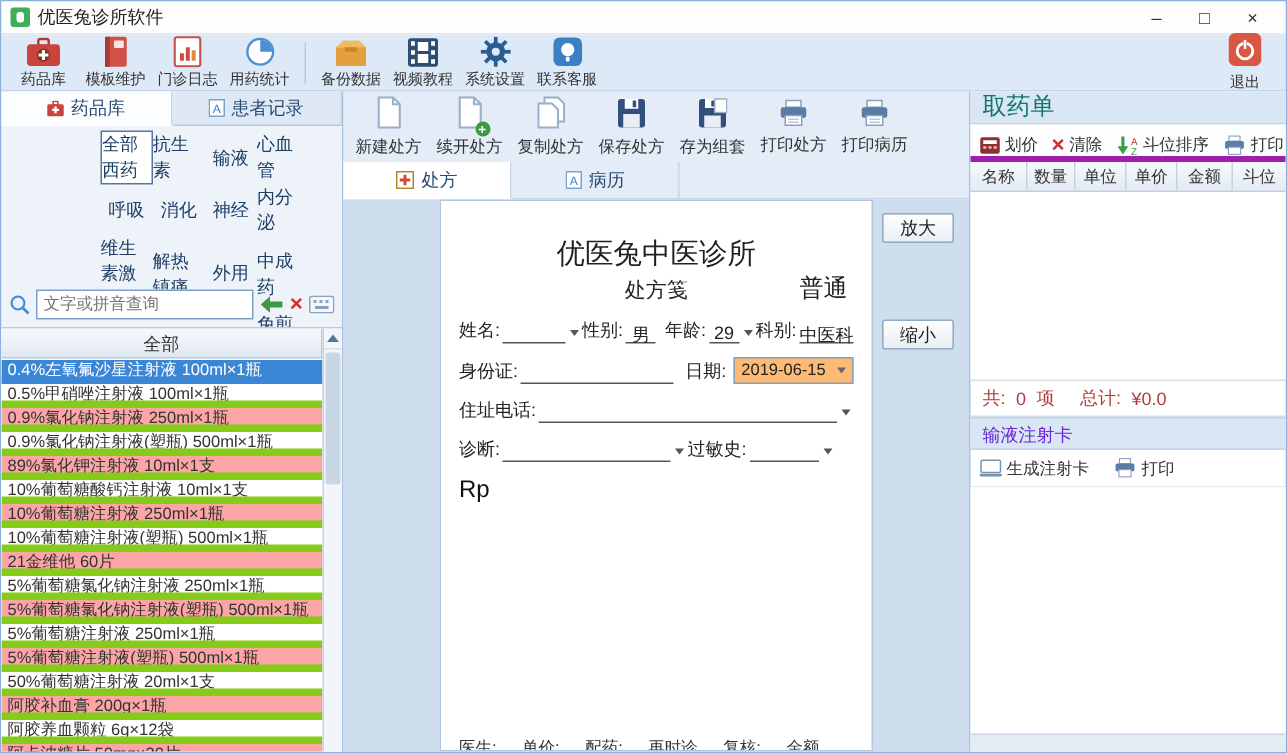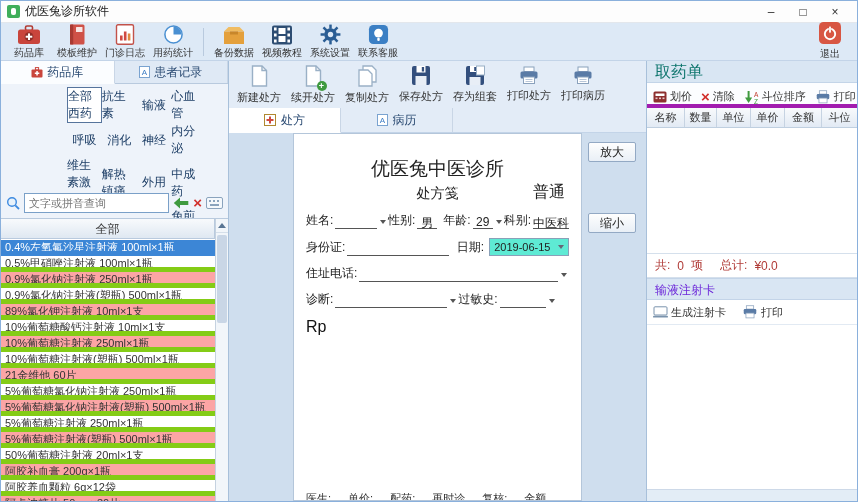--- a/index.html
+++ b/index.html
@@ -58,21 +58,21 @@
   .zbtn { position:absolute; right:10px; width:48px; height:20px; display:flex; align-items:center; justify-content:center; background:linear-gradient(#fefefe,#e9eff6); border:1px solid #93a9c4; border-radius:2px; font-size:12px; color:#222; }
   .zin { top:9px; } .zout { top:37px;margin-top:43px; }
   .pclinic { margin-top:22px; text-align:center; font-size:19px; color:#222; }
   .psheetrow { position:relative; text-align:center; font-size:14px; margin-top:3px; }
   .ptype { position:absolute; right:16px; top:-3px; font-size:16px; }
   .pform { padding:0 12px; font-size:12px; color:#222; }
   .frow { margin-top:9px; display:flex; align-items:flex-end; white-space:nowrap; }
   .frow .lb { margin-right:2px; }
   .ul { display:inline-block; border-bottom:1px solid #555; height:14px; text-align:center; font-size:12px; }
   .dd { width:0; height:0; border:3.5px solid transparent; border-top:4.5px solid #555; margin:0 2px 2px 3px; display:inline-block; }
-  .combo { display:inline-flex; align-items:center; justify-content:space-between; border:1px solid #8aa0b8; height:18px; width:98px; font-size:11px; padding:0 4px; background:#5eead4; margin-left:3px; }
+  .combo { display:inline-flex; align-items:center; justify-content:space-between; border:1px solid #8aa0b8; height:18px; width:98px; font-size:11px; padding:0 4px; background:#fdba74; margin-left:3px; }
   .chev { width:0; height:0; border:3.5px solid transparent; border-top:4.5px solid #667; margin-top:3px; }
   .rp { font-size:16px; margin:10px 0 0 12px; color:#111; }
   .pfooter { position:absolute; left:12px; right:6px; top:357px; display:flex; gap:17px; font-size:11px; color:#333; white-space:nowrap; }
 
   
   .right { width:211px; flex:0 0 211px; border-left:1px solid #a8c0da; display:flex; flex-direction:column; background:#fff; }
   .rheader { height:22px; flex:0 0 22px; line-height:22px; padding-left:8px; background:#d9e6f3; border-bottom:1px solid #c3d4e8; font-size:16px; color:#0f766e; }
   .rtoolbar { height:25px; flex:0 0 25px; display:flex; align-items:flex-end; gap:9px; padding-left:6px; background:#fcfdff; border-bottom:4px solid #a21caf; font-size:11px; color:#333; }
   .rtb { display:flex; align-items:center; gap:3px; }
   .rcols { height:20px; flex:0 0 20px; display:flex; background:linear-gradient(#f8fafc,#e2eaf4); border-bottom:1px solid #bfcfe0; font-size:11px; color:#333; }

